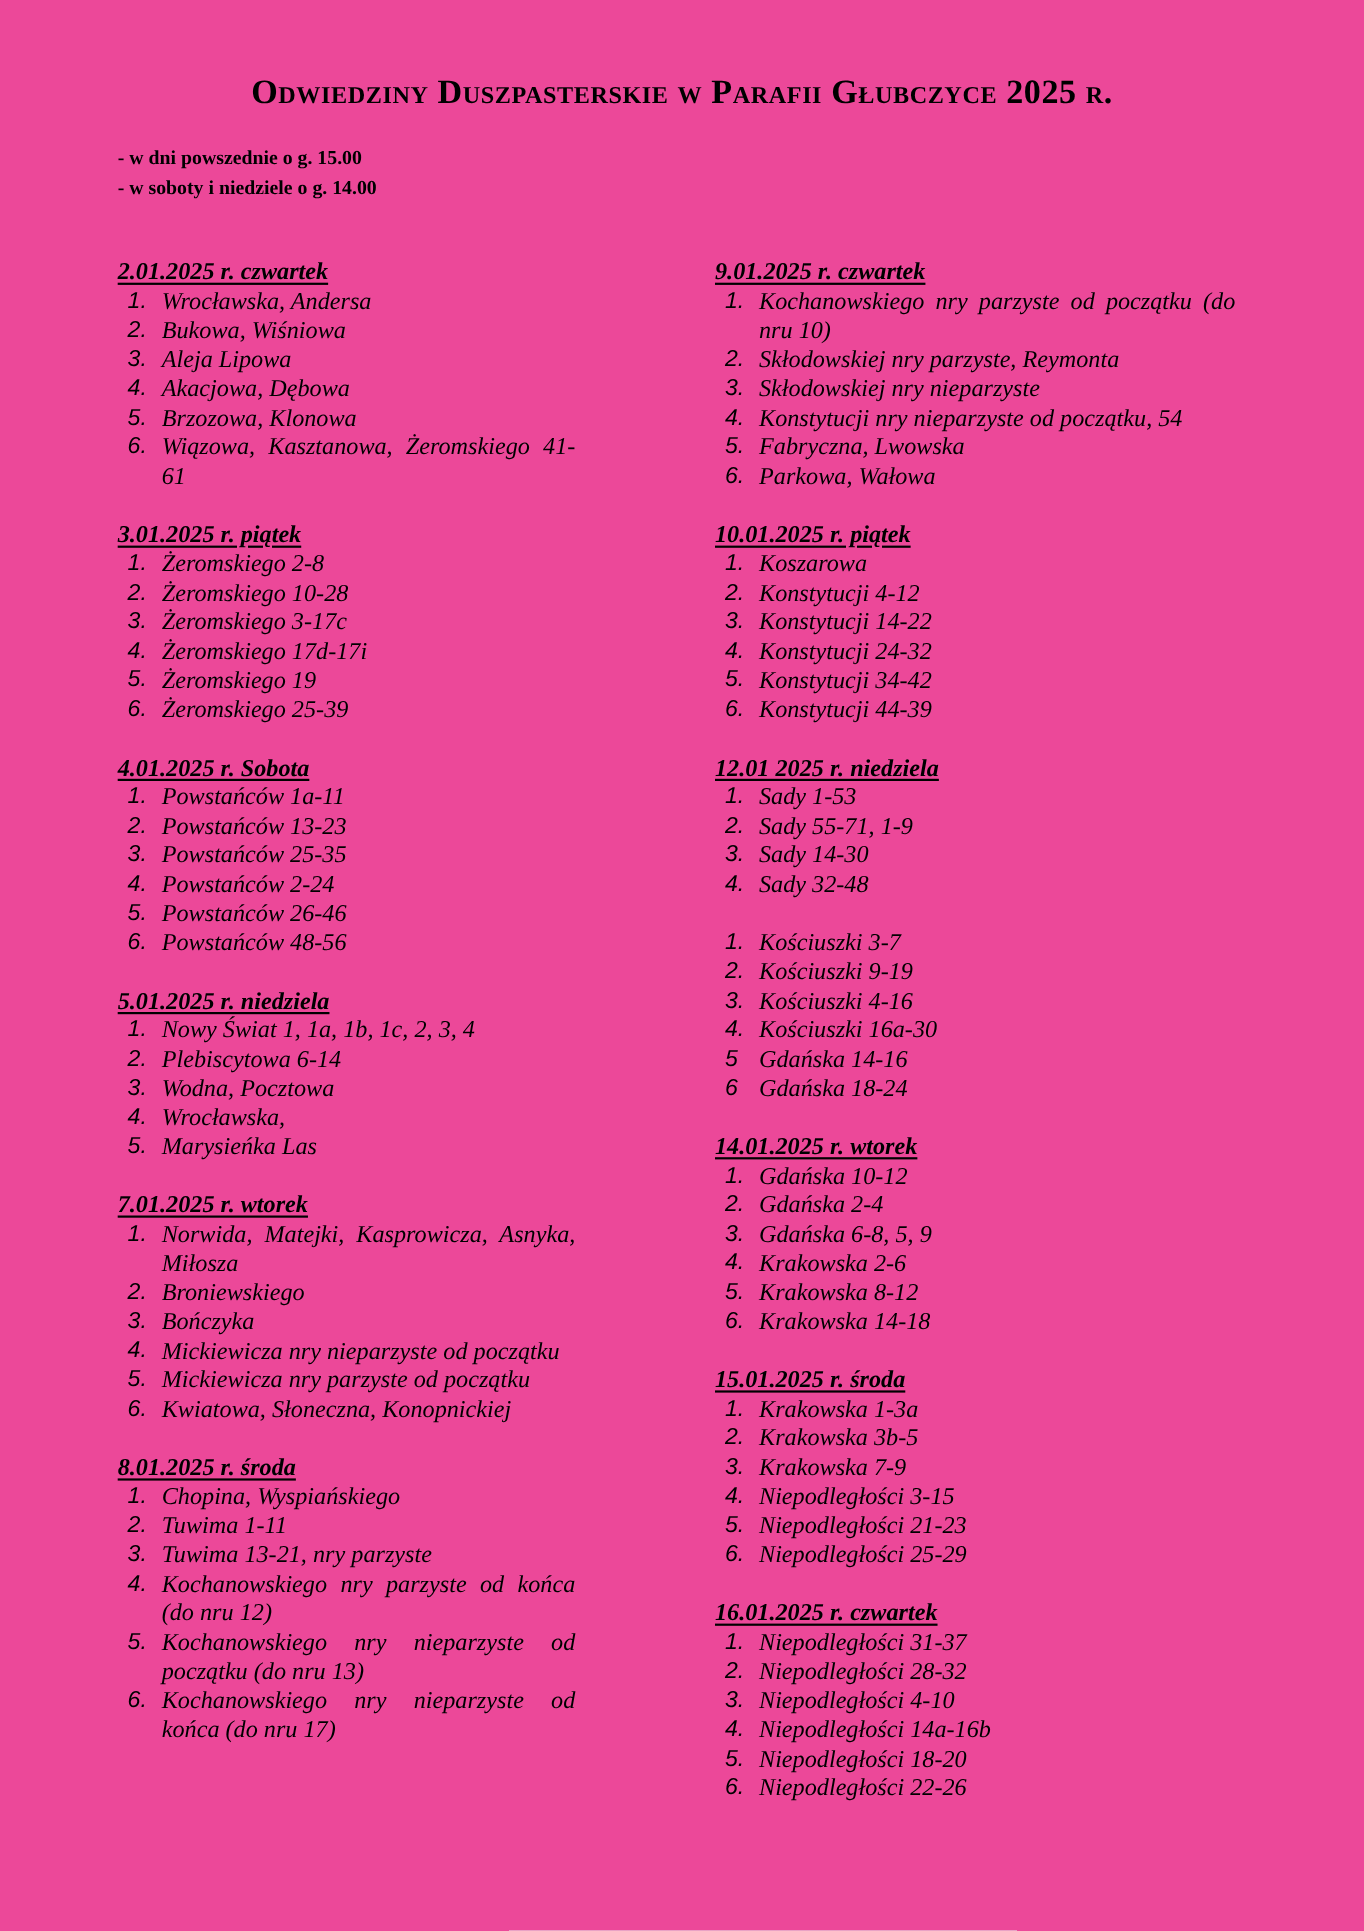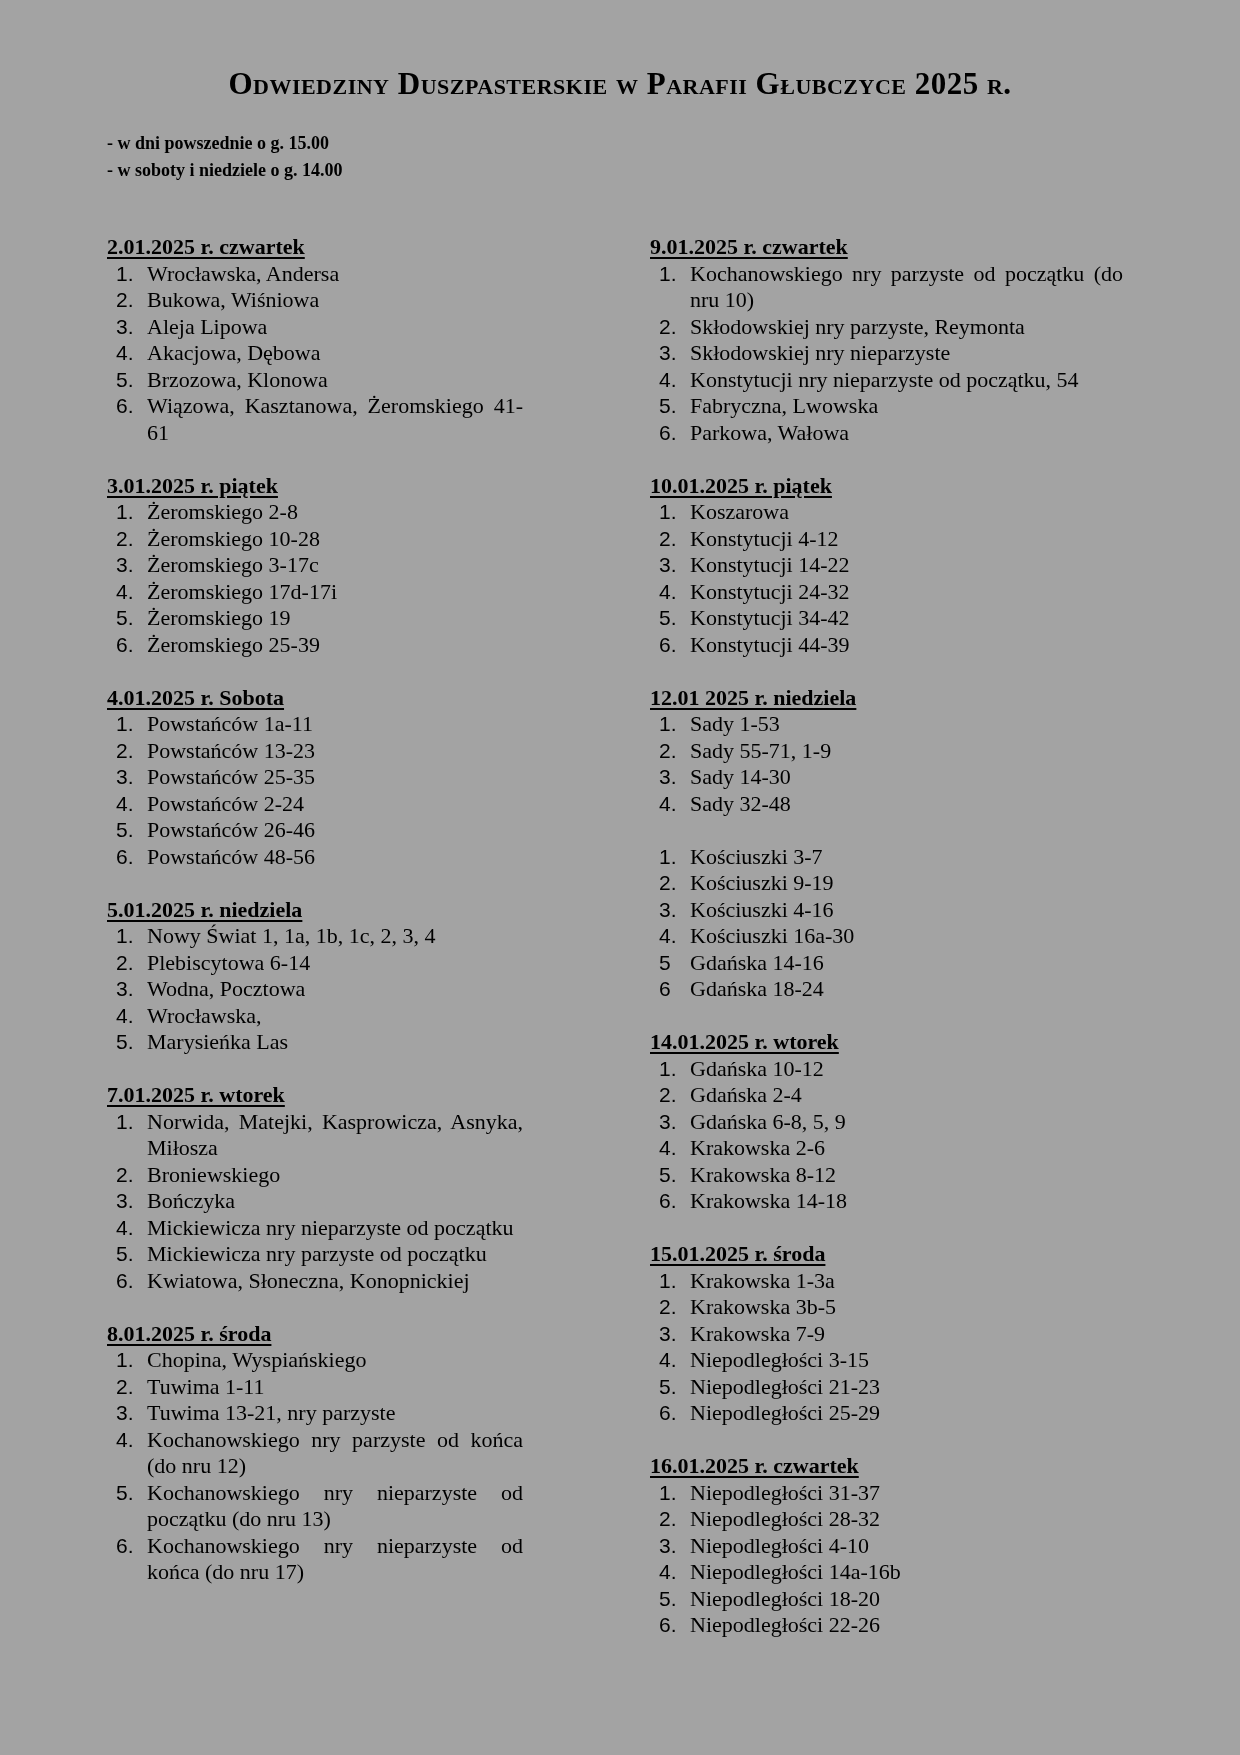--- a/index.html
+++ b/index.html
@@ -1,20 +1,20 @@
 <!DOCTYPE html>
 <html lang="pl"><head>
 <meta charset="utf-8">
 <style>
   html,body { margin:0; padding:0; background:#e8e8e8; }
   .page {
     position:relative;
     width:1240px; height:1755px;
     margin:0 auto;
-    background:#a3a3a3;
+    background:#ec4899;
     color:#000000;
     font-family:"Liberation Serif","DejaVu Serif",serif;
     overflow:hidden;
     box-sizing:border-box;
   }
   .title {
     padding-top:64px;
     margin:0 107px;
     text-align:center;
     font-size:31px;
@@ -26,21 +26,21 @@
   .notes {
     margin:26px 107px 0 107px;
     font-size:18px;
     line-height:27px;
     font-weight:bold;
   }
   .columns {
     display:flex;
     margin:50px 107px 0 107px;
   }
-  .col { flex:none; }
+  .col { flex:none;font-style:italic; }
   .col-left  { width:416px; margin-right:127px; }
   .col-right { width:473px; }
   .day-section { margin:0 0 26.5px 0; }
   .day-heading {
     margin:0;
     font-size:22px;
     line-height:26.5px;
     font-weight:bold;
     text-decoration:underline;
     text-decoration-thickness:2px;

